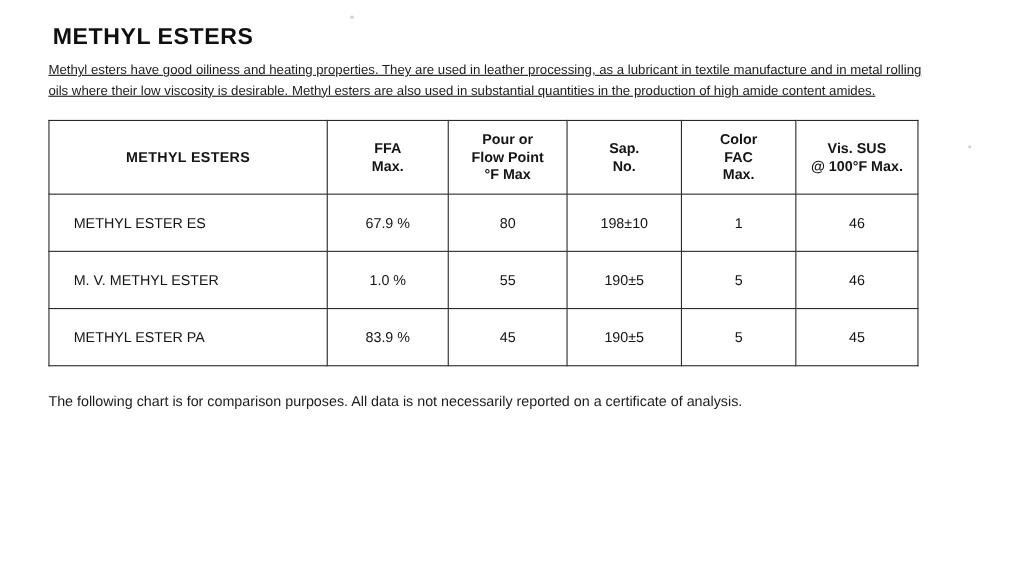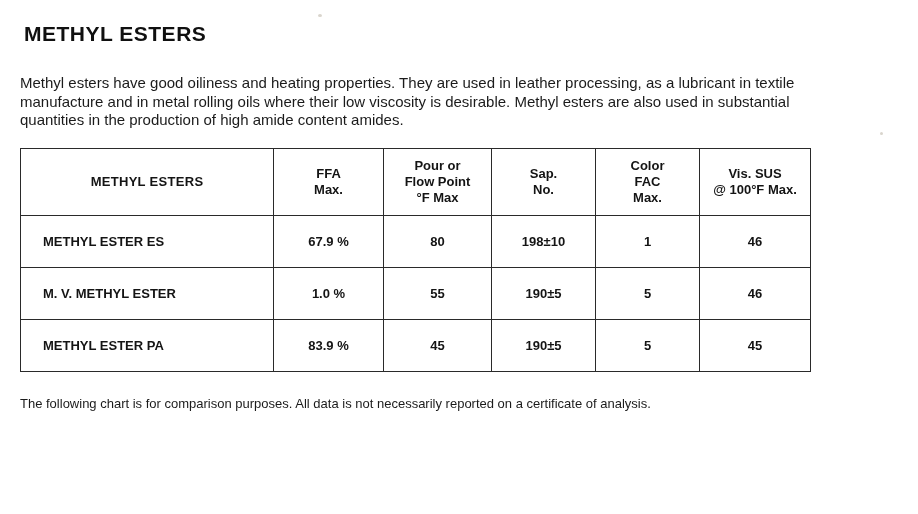--- a/index.html
+++ b/index.html
@@ -12,52 +12,53 @@
     background: #ffffff;
     font-family: "Liberation Sans", sans-serif;
     color: #141414;
     overflow: hidden;
   }
   .page {
     position: relative;
     width: 918px;
     height: 362px;
     box-sizing: border-box;
-    padding: 14px 40px 0 20px;
+    padding: 14px 40px 0 44px;
   }
   .title {
     font-size: 21px;
     font-weight: bold;
     letter-spacing: 0.5px;
     margin: 8px 0 0 4px;
     color: #101010;
   }
   .intro {
-    margin-top: 28px;
-    font-size: 15px;
+    margin-top: 8px;
+    font-size: 12px;
     line-height: 18.5px;
     color: #1b1b1b;
     max-width: 800px;
+    text-decoration: underline;
   }
   .methods {
     margin-top: 26px;
     font-size: 13px;
     color: #1b1b1b;
   }
   table.spec {
     margin-top: 18px;
     border-collapse: collapse;
     width: 790px;
     table-layout: fixed;
   }
   table.spec th, table.spec td {
     border: 1px solid #2a2a2a;
     font-size: 13px;
     color: #141414;
-    font-weight: bold;
+    font-weight: normal;
   }
   table.spec thead th {
     height: 62px;
     vertical-align: middle;
     text-align: center;
     font-weight: bold;
     line-height: 16px;
     padding: 2px 4px;
   }
   table.spec thead th.first {

